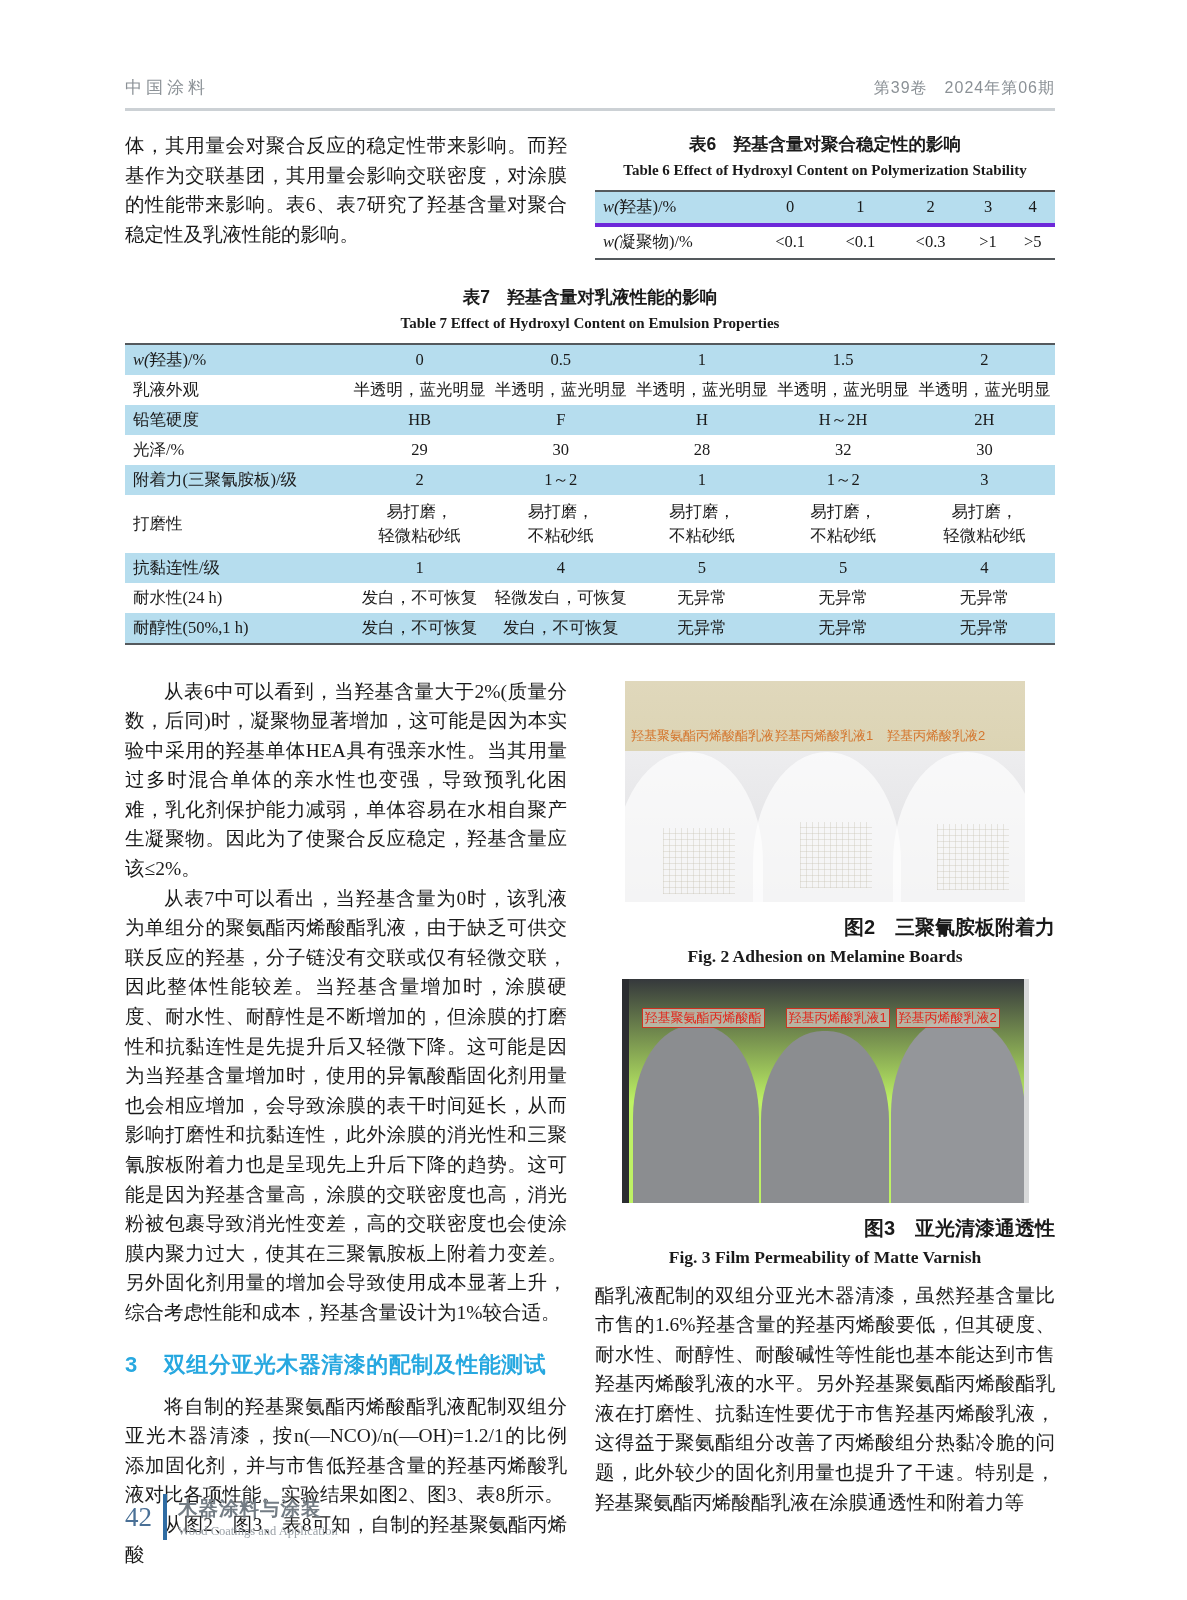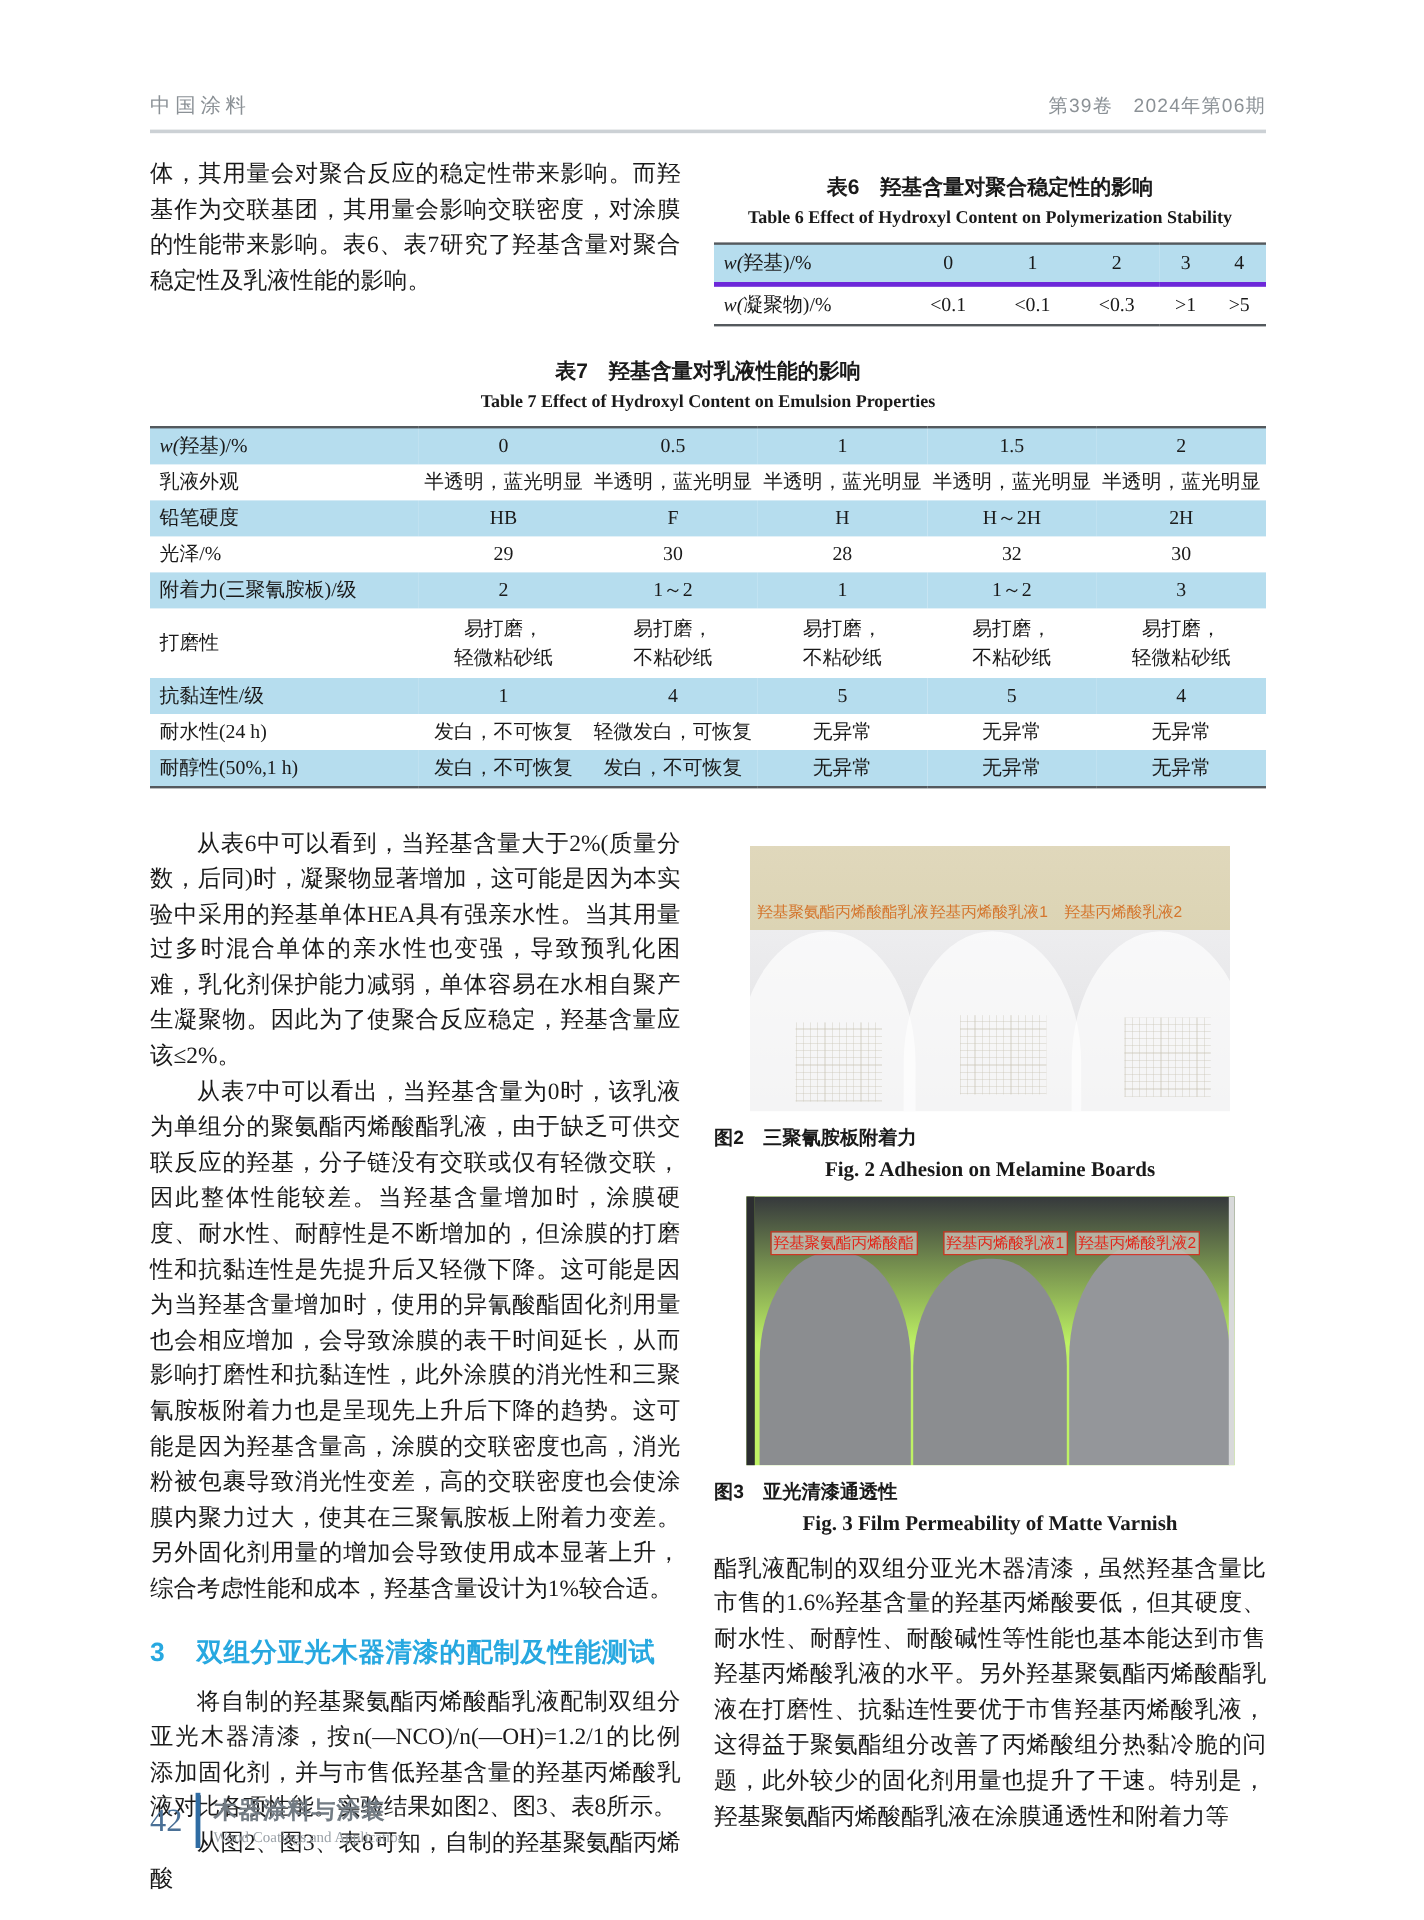--- a/index.html
+++ b/index.html
@@ -17,21 +17,21 @@
     margin-top:76px; padding-bottom:9px; border-bottom:3px solid #ccd1d5;
     color:#8b9196; font-family:"Liberation Sans","DejaVu Sans",sans-serif;
   }
   .hdr-left { font-size:17px; letter-spacing:4px; }
   .hdr-right { font-size:16px; letter-spacing:1px; }
 
   
   .cols { display:flex; gap:28px; }
   .top-cols { margin-top:20px; }
   .col-l { width:442px; flex:0 0 442px; }
-  .col-r { width:460px; flex:0 0 460px;margin-top:12px; }
+  .col-r { width:460px; flex:0 0 460px; }
 
   .body-text { margin:0; font-size:19.5px; line-height:29.6px; text-align:justify; }
   .indent { text-indent:2em; }
 
   
   .tt-zh {
     text-align:center; font-weight:bold; font-size:17.5px;
     font-family:"Liberation Sans","DejaVu Sans",sans-serif; line-height:1.5;
   }
   .tt-en {
@@ -90,21 +90,21 @@
     border-radius:48% 48% 0 0 / 52% 52% 0 0; }
   .d3-0 { left:4px;  width:126px; height:178px; }
   .d3-1 { left:132px; width:128px; height:172px; }
   .d3-2 { left:262px; width:134px; height:186px; background:#94969a; }
   .f3-edge { position:absolute; right:0; top:0; width:5px; height:100%; background:#d8d9da; }
   .f3-chip { position:absolute; top:30px; font-size:13px; color:#e1261a;
     font-family:"Liberation Sans",sans-serif; white-space:nowrap;
     background:rgba(197,191,179,0.85); outline:1px solid rgba(224,40,26,0.85); padding:0 2px; }
   .c-0 { left:14px; } .c-1 { left:158px; } .c-2 { left:268px; }
 
-  .cap-zh { text-align:left; font-weight:bold; font-size:16px; margin-top:12px;
+  .cap-zh { text-align:right; font-weight:bold; font-size:20px; margin-top:12px;
     font-family:"Liberation Sans","DejaVu Sans",sans-serif; }
   .cap-en { text-align:center; font-weight:bold; font-size:17.5px; margin-top:5px;
     font-family:"Liberation Serif",serif; }
   .rc-para { margin-top:13px; }
 
   
   .ftr { position:absolute; left:125px; top:1494px; display:flex; align-items:center; }
   .pg-num { color:#4a7096; font-size:27px; margin-right:11px; }
   .ftr-bar { width:4px; height:46px; background:#2f6ca3; margin-right:11px; }
   .ftr-zh { color:#737c84; font-weight:bold; font-size:19.5px; letter-spacing:1px;

